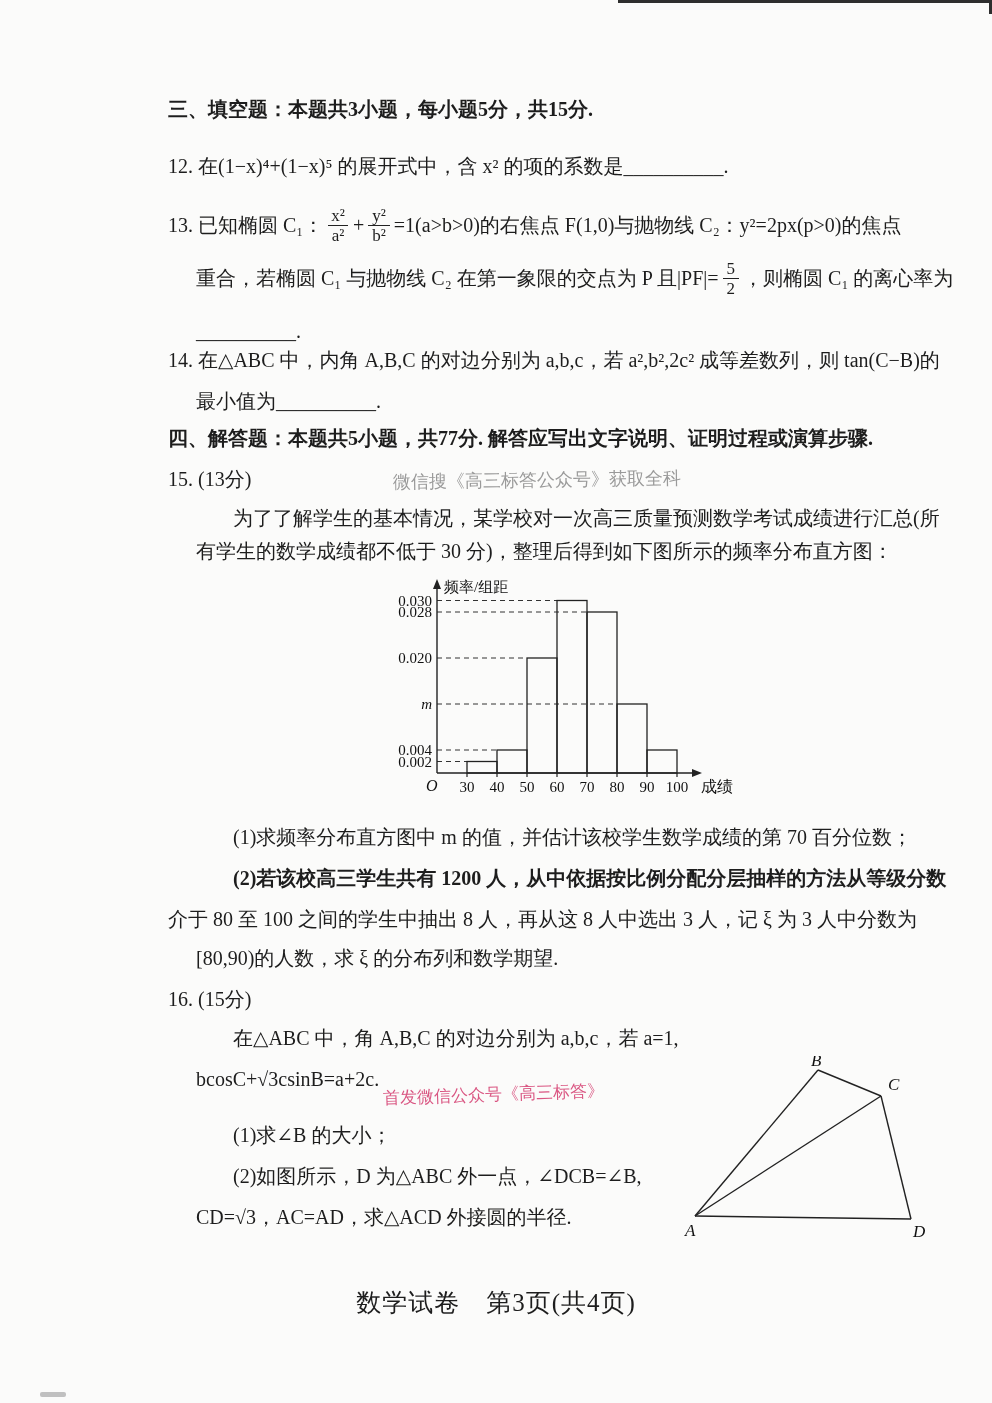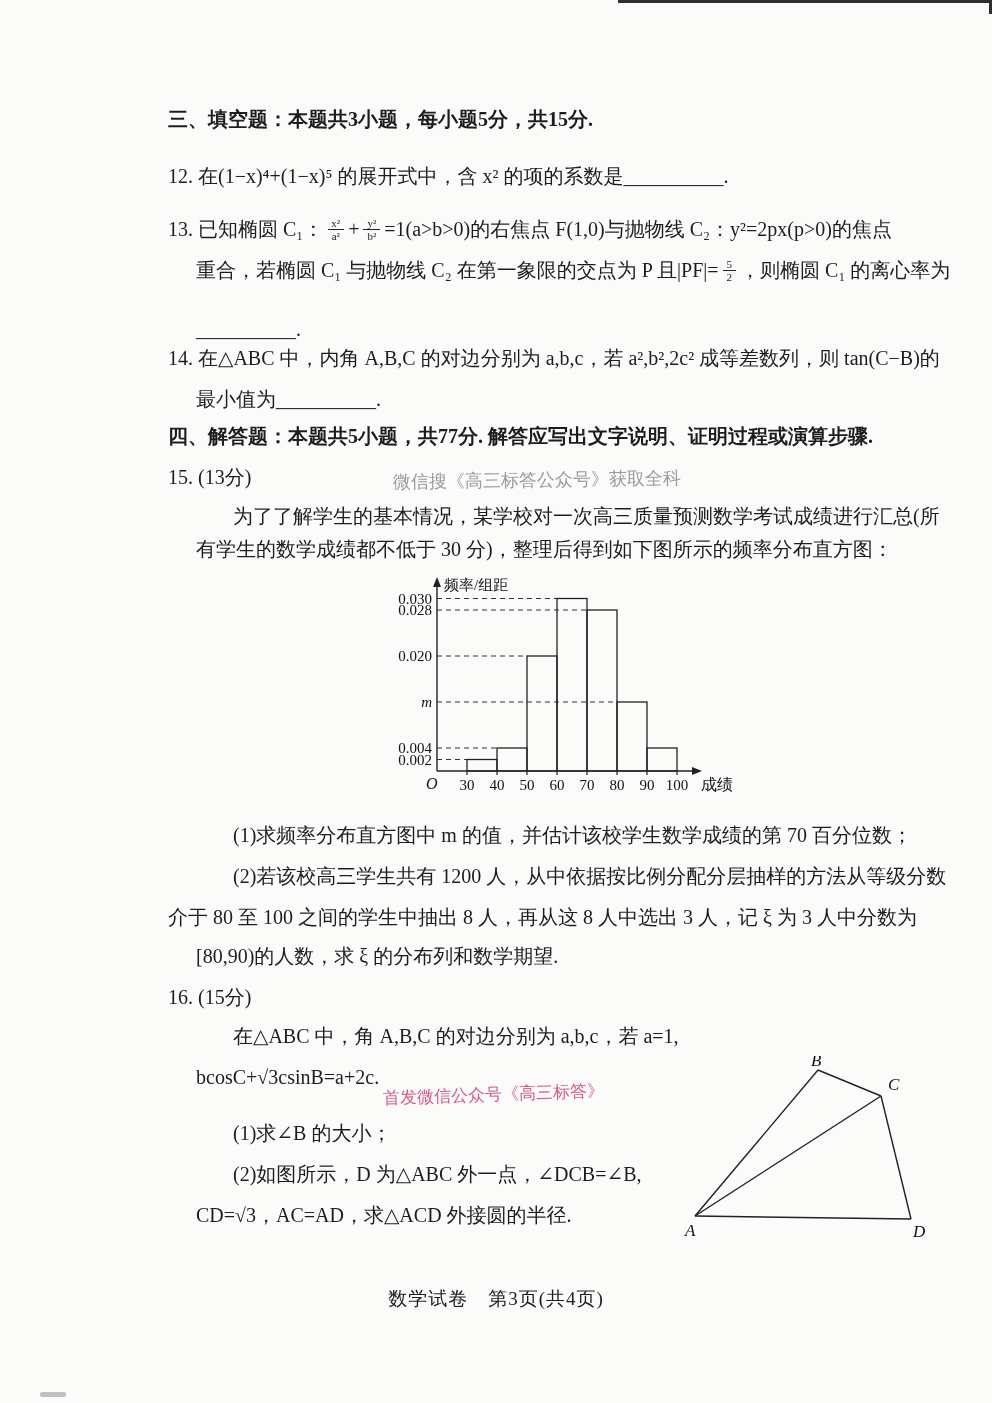--- a/index.html
+++ b/index.html
@@ -6,47 +6,47 @@
   .page{
     position:relative;
     width:992px;height:1403px;
     margin:0 auto;
     background:#fbfbfa;
     overflow:hidden;
     font-family:"Liberation Serif","DejaVu Serif",serif;
     color:#1d1d1d;
   }
   .content{
-    position:absolute;left:168px;top:106px;width:780px;
+    position:absolute;left:168px;top:96px;width:780px;
     font-size:20px;line-height:1.35;
   }
   .line{white-space:nowrap;}
   .bold{font-weight:bold;}
   .mathline{display:flex;align-items:center;white-space:nowrap;}
   .frac{display:inline-flex;flex-direction:column;align-items:center;
-        vertical-align:middle;margin:0 4px;font-size:11px;line-height:1.12;}
+        vertical-align:middle;margin:0 4px;font-size:17px;line-height:1.12;}
   .frac .den{border-top:1.3px solid #222;padding:0 4px;}
   .frac .num{padding:0 4px;}
   .hang28{margin-left:28px;}
   .hang65{margin-left:65px;}
   .chart-wrap{margin-left:217px;margin-top:8px;}
   .figure16{position:absolute;left:683px;top:1056px;}
   .watermark-gray{
     position:absolute;left:393px;top:468px;
     font-size:18px;color:#7a7a7a;opacity:.75;
     transform:rotate(-0.8deg);white-space:nowrap;
   }
   .watermark-red{
     position:absolute;left:383px;top:1083px;
     font-size:17px;color:#d43a6e;opacity:.85;
     transform:rotate(-2deg);white-space:nowrap;
   }
   .footer{
     position:absolute;left:0;top:1286px;width:100%;
-    text-align:center;font-size:19px;letter-spacing:1px;
+    text-align:center;font-size:25px;letter-spacing:1px;
   }
   .scan-top{position:absolute;top:0;left:618px;width:374px;height:3px;background:#2e2e2e;}
   .scan-corner{position:absolute;top:0;right:0;width:3px;height:14px;background:#2e2e2e;}
   .scan-dot{position:absolute;left:40px;top:1392px;width:26px;height:5px;background:#9a9a9a;border-radius:2px;opacity:.6;}
   svg text{font-family:"Liberation Serif","DejaVu Serif",serif;}
 </style>
 </head>
 <body>
 
 <div class="page">
@@ -80,21 +80,21 @@
 
     <div class="mathline hang28" style="margin-top:14px;">
       <span>重合，若椭圆 C₁ 与抛物线 C₂ 在第一象限的交点为 P 且|PF|=</span>
       <span class="frac">
         <span class="num">5</span>
         <span class="den">2</span>
       </span>
       <span>，则椭圆 C₁ 的离心率为</span>
     </div>
 
-    <div class="line hang28" style="margin-top:32px;">__________.</div>
+    <div class="line hang28" style="margin-top:20px;">__________.</div>
 
     <div class="line" style="margin-top:2px;">14. 在△ABC 中，内角 A,B,C 的对边分别为 a,b,c，若 a²,b²,2c² 成等差数列，则 tan(C−B)的</div>
     <div class="line hang28" style="margin-top:14px;">最小值为__________.</div>
 
     <div class="line bold" style="margin-top:10px;">四、解答题：本题共5小题，共77分. 解答应写出文字说明、证明过程或演算步骤.</div>
 
     <div class="line" style="margin-top:14px;">15. (13分)</div>
     <div class="line hang65" style="margin-top:12px;">为了了解学生的基本情况，某学校对一次高三质量预测数学考试成绩进行汇总(所</div>
     <div class="line hang28" style="margin-top:6px;">有学生的数学成绩都不低于 30 分)，整理后得到如下图所示的频率分布直方图：</div>
 
@@ -139,21 +139,21 @@
           <text x="262" y="219" text-anchor="middle" font-size="15" fill="#111">90</text>
           <line x1="292" y1="200" x2="292" y2="204" stroke="#222" stroke-width="1.2"></line>
           <text x="292" y="219" text-anchor="middle" font-size="15" fill="#111">100</text>
           <text x="41" y="218" font-size="16" font-style="italic" fill="#111">O</text>
           <text x="59" y="19" font-size="15" fill="#111">频率/组距</text>
           <text x="316" y="219" font-size="16" fill="#111">成绩</text>
         </svg>
     </div>
 
     <div class="line hang65" style="margin-top:12px;">(1)求频率分布直方图中 m 的值，并估计该校学生数学成绩的第 70 百分位数；</div>
-    <div class="line hang65" style="margin-top:14px;">(2)若该校高三学生共有 1200 人，从中依据按比例分配分层抽样的方法从等级分数</div>
+    <div class="line hang65" style="margin-top:14px;font-weight:bold;">(2)若该校高三学生共有 1200 人，从中依据按比例分配分层抽样的方法从等级分数</div>
     <div class="line" style="margin-top:14px;">介于 80 至 100 之间的学生中抽出 8 人，再从这 8 人中选出 3 人，记 ξ 为 3 人中分数为</div>
     <div class="line hang28" style="margin-top:12px;">[80,90)的人数，求 ξ 的分布列和数学期望.</div>
 
     <div class="line" style="margin-top:14px;">16. (15分)</div>
     <div class="line hang65" style="margin-top:12px;">在△ABC 中，角 A,B,C 的对边分别为 a,b,c，若 a=1,</div>
     <div class="line hang28" style="margin-top:14px;">bcosC+√3csinB=a+2c.</div>
     <div class="line hang65" style="margin-top:29px;">(1)求∠B 的大小；</div>
     <div class="line hang65" style="margin-top:14px;">(2)如图所示，D 为△ABC 外一点，∠DCB=∠B,</div>
     <div class="line hang28" style="margin-top:14px;">CD=√3，AC=AD，求△ACD 外接圆的半径.</div>
 

